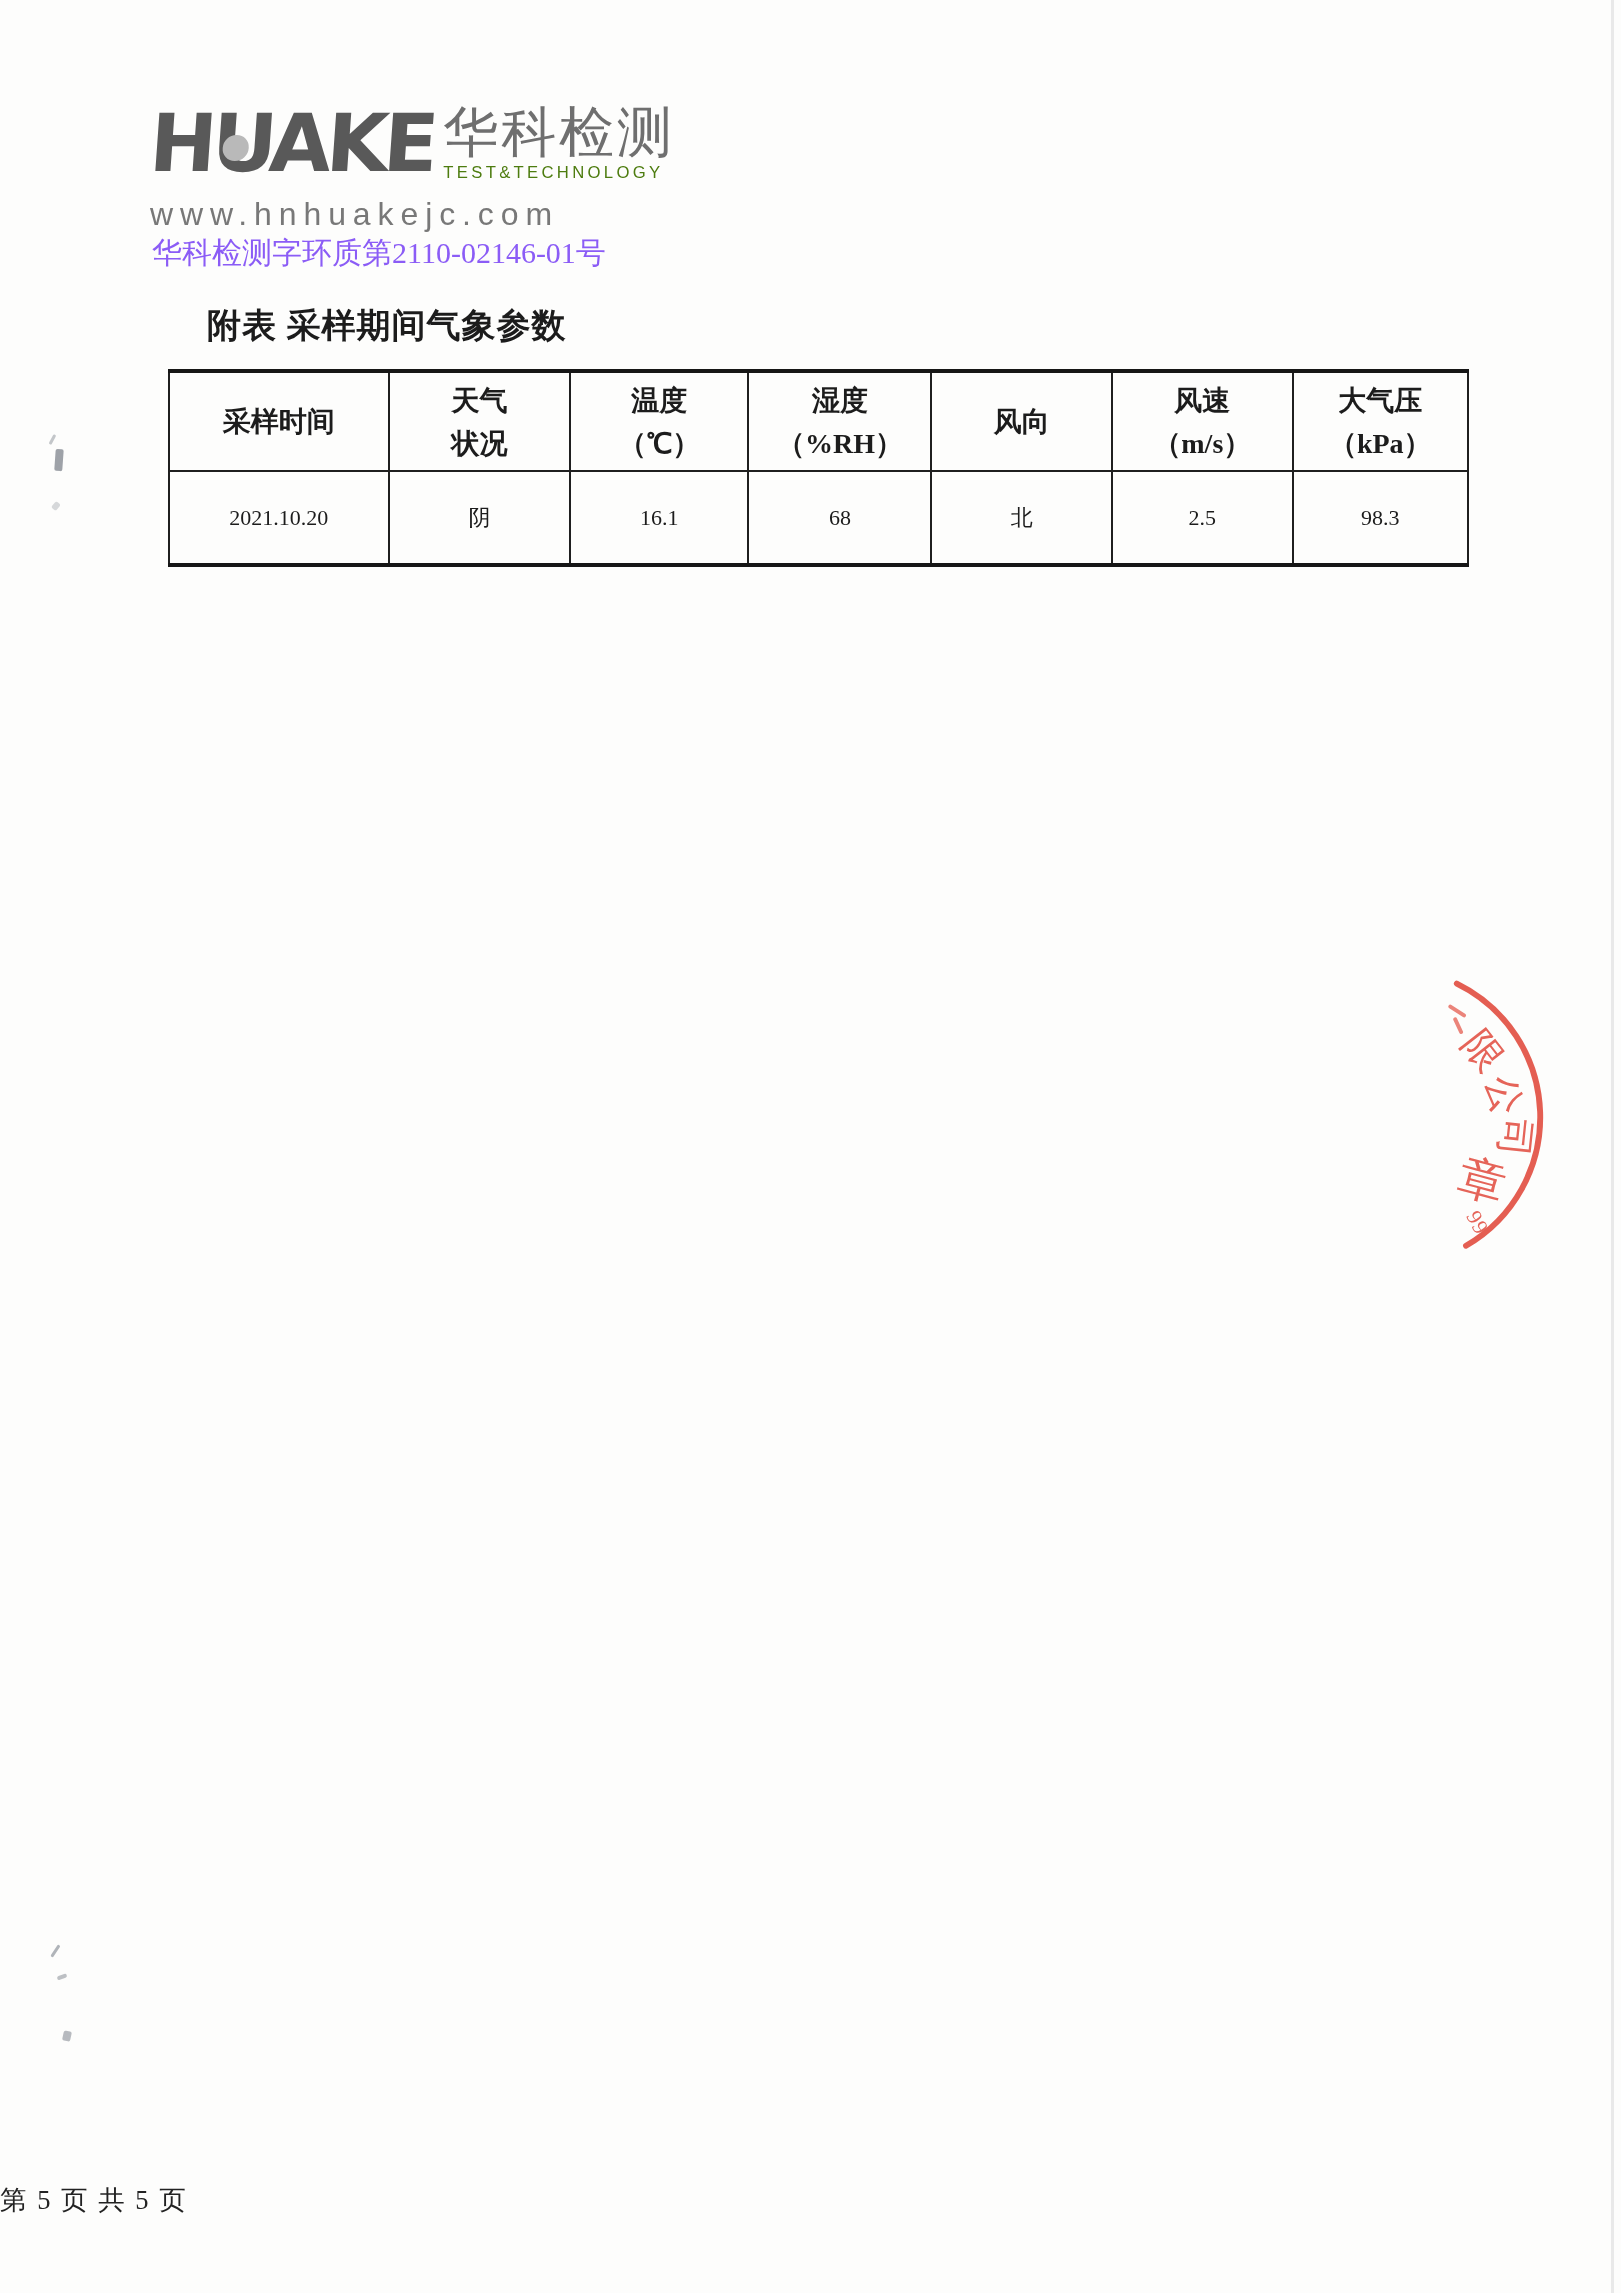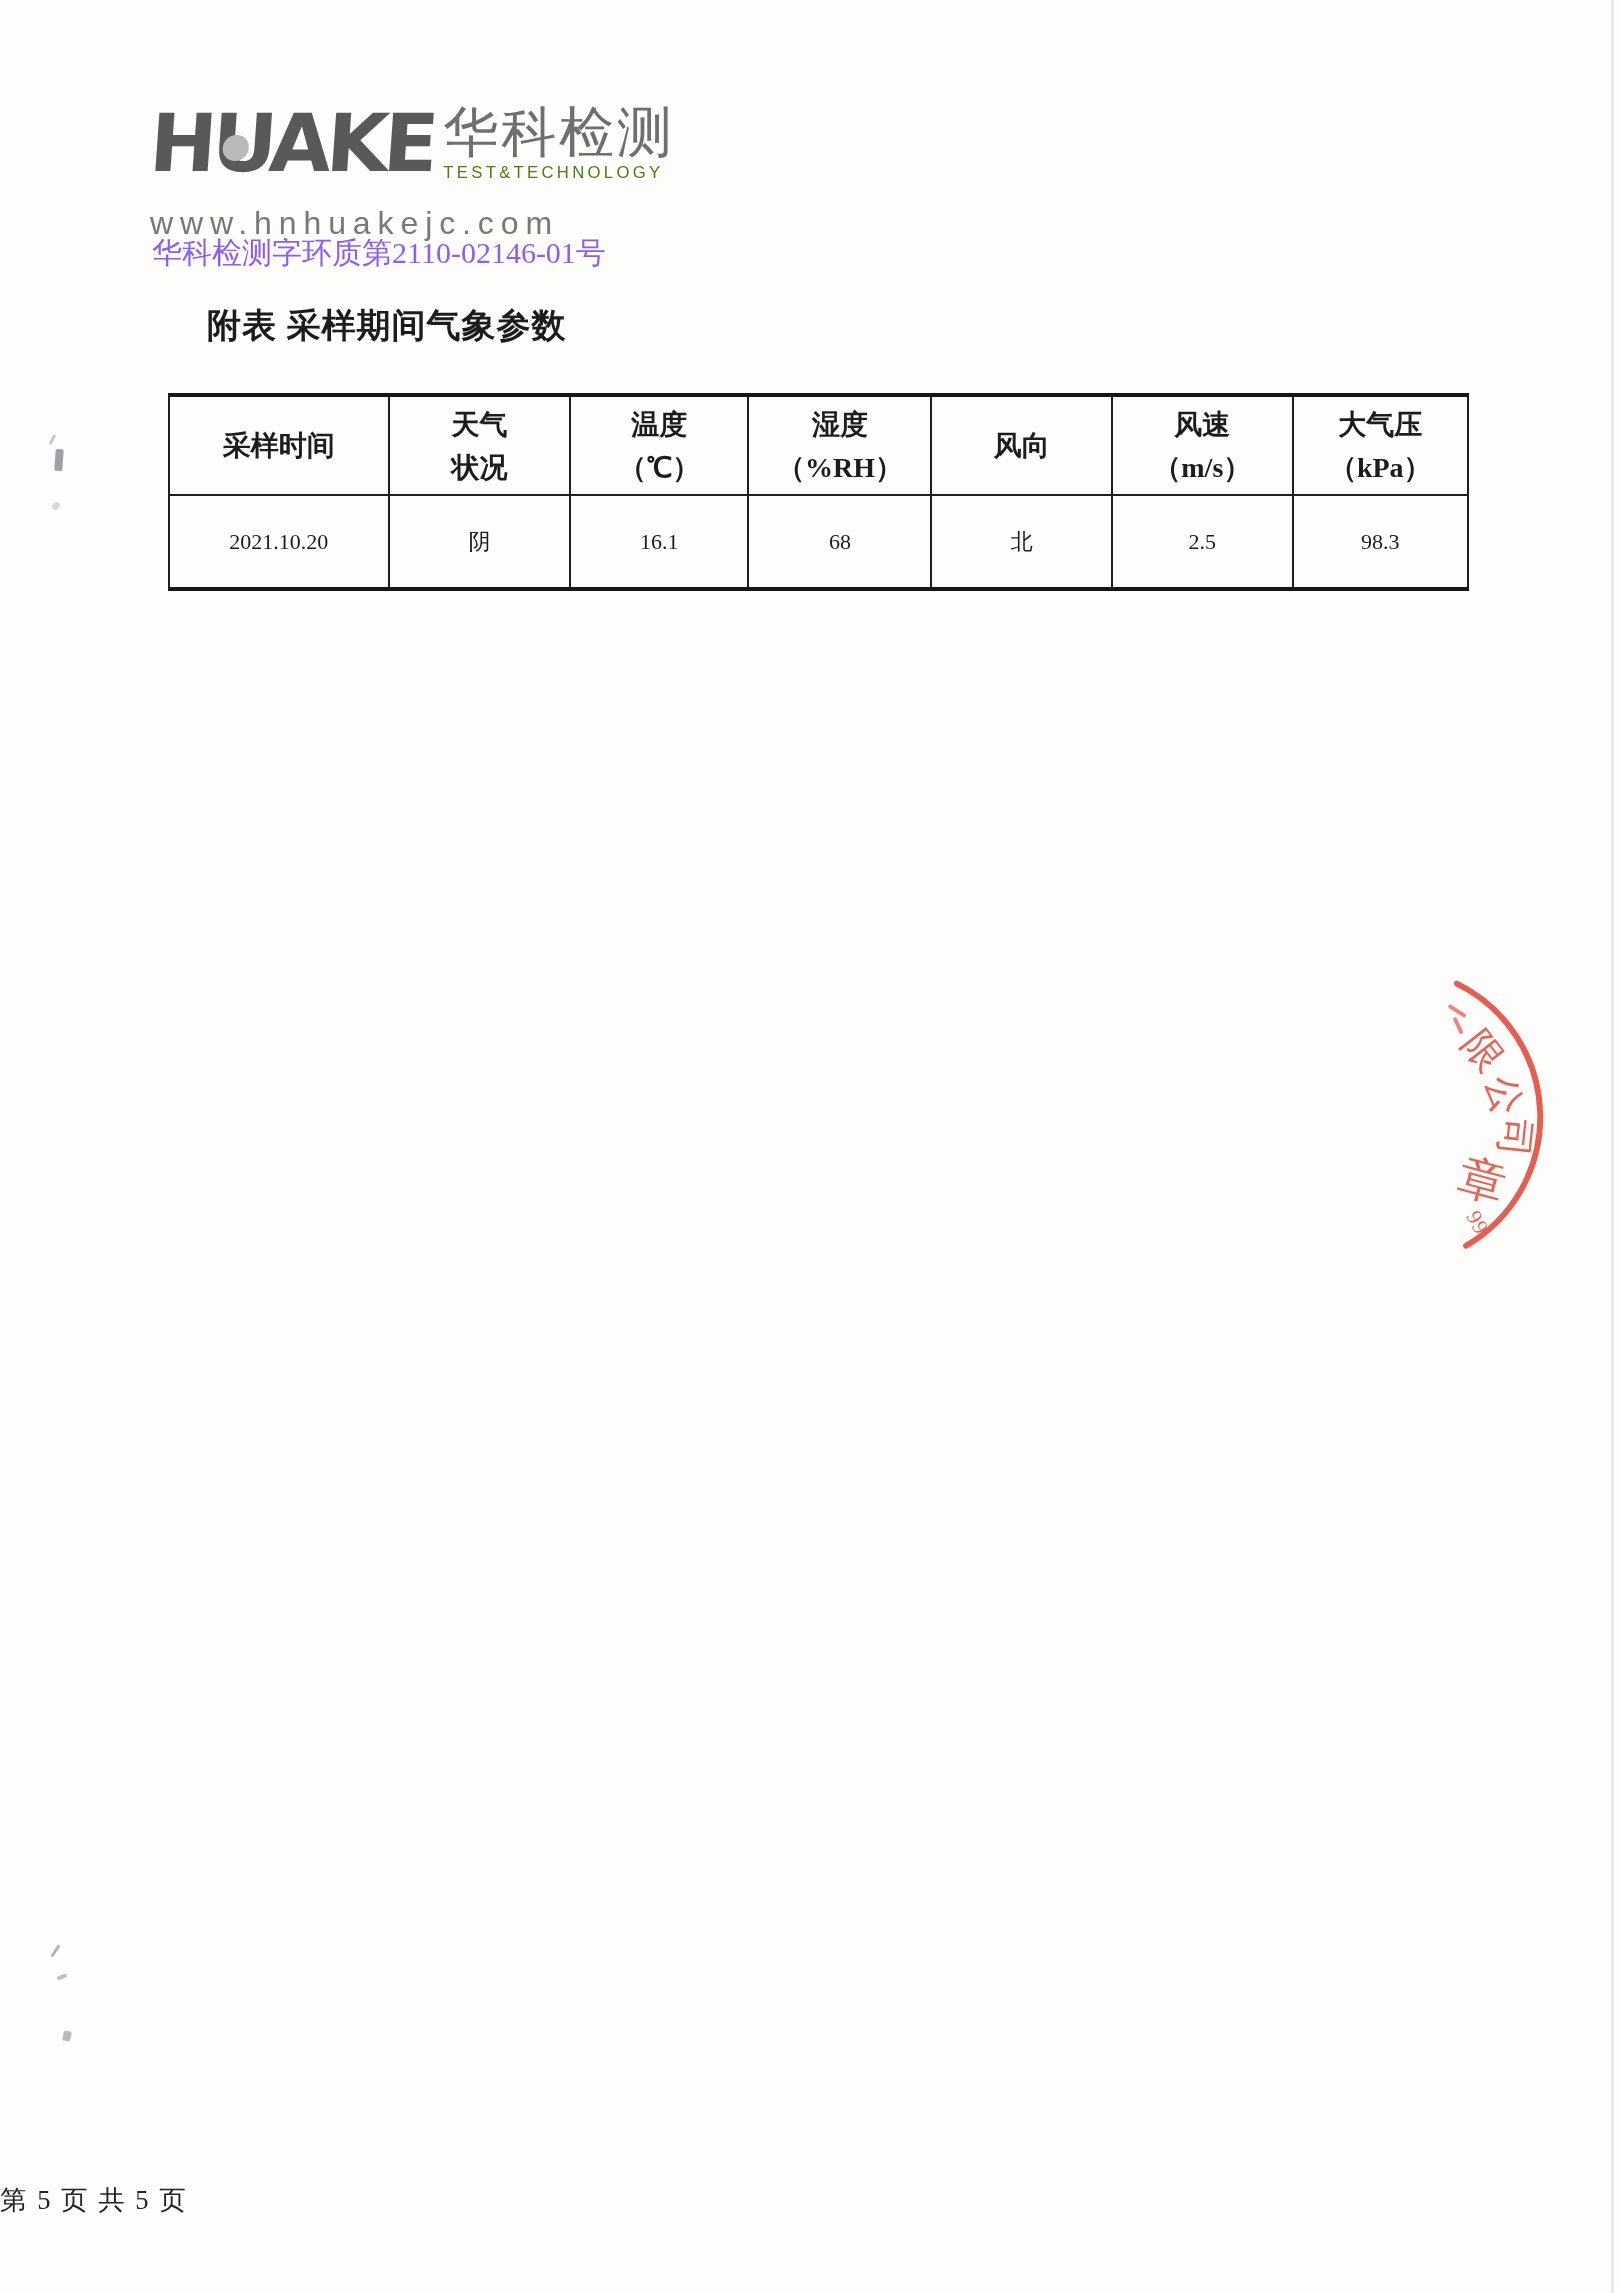--- a/index.html
+++ b/index.html
@@ -47,21 +47,21 @@
     letter-spacing: 3.3px;
     color: #4d7c0f;
     margin-top: 2px;
     white-space: nowrap;
   }
   .logo-url {
     font-family: "Liberation Sans", sans-serif;
     font-size: 32px;
     letter-spacing: 6.9px;
     color: #787878;
-    margin-top: 21px;
+    margin-top: 12px;
     white-space: nowrap;
   }
 
   
   .doc-number {
     position: absolute;
     left: 152px; top: 233px;
     font-size: 30px;
     color: #8b5cf6;
   }
@@ -76,21 +76,20 @@
 
   
   table.weather {
     position: absolute;
     left: 168px; top: 369px;
     width: 1301px;
     border-collapse: collapse;
     table-layout: fixed;
     border-top: 4.9px solid #161616;
     border-bottom: 4.9px solid #161616;
-    margin-top: 24px;
   }
   table.weather th, table.weather td {
     border: 2px solid #1f1f1f;
     text-align: center;
     vertical-align: middle;
     padding: 0;
   }
   table.weather th {
     height: 97px;
     font-size: 28px;

